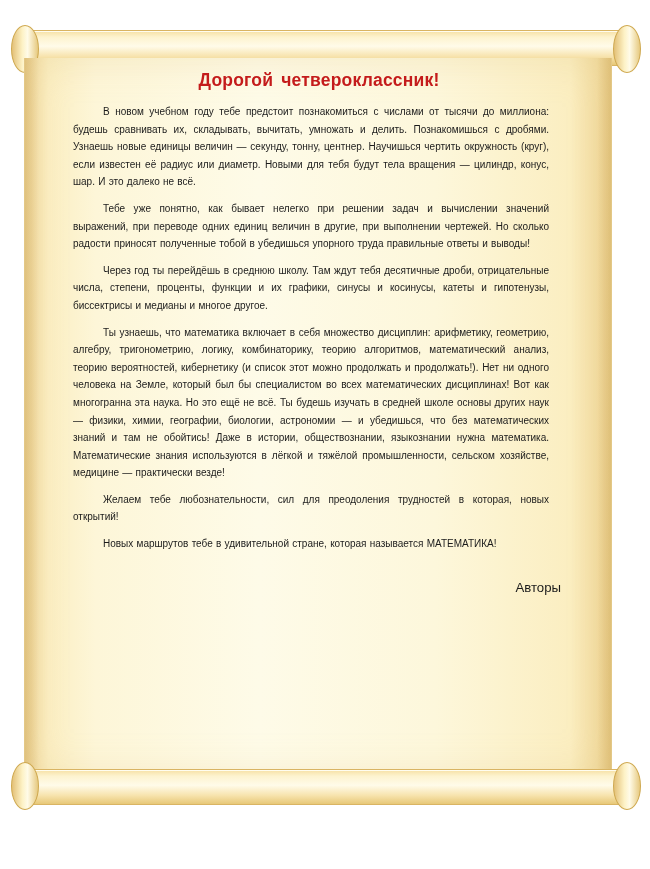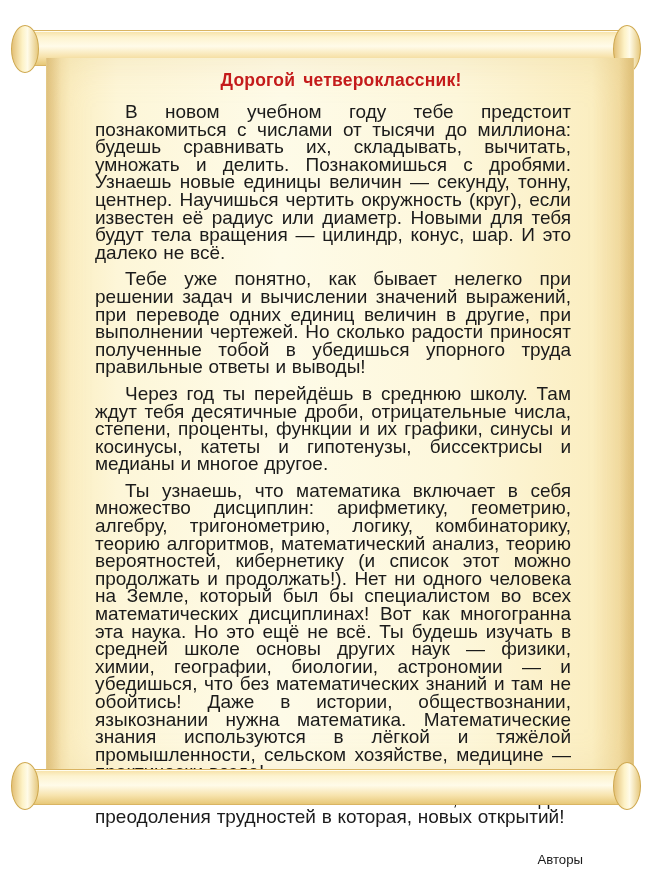--- a/index.html
+++ b/index.html
@@ -57,21 +57,21 @@
     background: linear-gradient(to right, #e3c077 0%, #fdf2c6 40%, #fffbe8 60%, #e6c97f 100%);
     border: 1px solid #cfa950;
   }
   .curl.top .curl-end.left  { left: -12px;  top: -6px; }
   .curl.top .curl-end.right { right: -12px; top: -6px; }
   .curl.bottom .curl-end.left  { left: -12px;  bottom: -6px; }
   .curl.bottom .curl-end.right { right: -12px; bottom: -6px; }
 
   .sheet {
     position: absolute;
-    left: 24px;
+    left: 2px;
     top: 28px;
     width: 586px;
     height: 720px;
     background:
       linear-gradient(to right,
          #f0d79b 0%,
          #fbeec2 4%,
          #fdf6d8 12%,
          #fefbe8 40%,
          #fdf7db 70%,
@@ -113,21 +113,21 @@
     font-size: 17.5px;
     font-weight: bold;
     color: #c41b1b;
     margin: 0 0 12px 0;
     letter-spacing: 0.2px;
     word-spacing: 3px;
   }
 
   .para {
     margin: 0 16px 9px 0;
-    font-size: 19px;
+    font-size: 10px;
     line-height: 17.6px;
     text-align: justify;
     text-indent: 30px;
     word-spacing: 0.5px;
     hyphens: manual;
   }
   .para:last-of-type { margin-bottom: 0; }
 
   .signature {
     margin-top: 27px;
@@ -151,20 +151,21 @@
     <div class="sheet">
       <div class="content">
 
         <h1 class="doc-title">Дорогой  четвероклассник!</h1>
 
         <p class="para">В новом учебном году тебе предстоит познакомиться с числами от тысячи до миллиона: будешь сравнивать их, складывать, вычитать, умножать и делить. Познакомишься с дробями. Узнаешь новые единицы величин — секунду, тонну, центнер. Научишься чертить окружность (круг), если известен её радиус или диаметр. Новыми для тебя будут тела вращения — цилиндр, конус, шар. И это далеко не всё.</p>
         <p class="para">Тебе уже понятно, как бывает нелегко при решении задач и вычислении значений выражений, при переводе одних единиц величин в другие, при выполнении чертежей. Но сколько радости приносят полученные тобой в убедишься упорного труда правильные ответы и выводы!</p>
         <p class="para">Через год ты перейдёшь в среднюю школу. Там ждут тебя десятичные дроби, отрицательные числа, степени, проценты, функции и их графики, синусы и косинусы, катеты и гипотенузы, биссектрисы и медианы и многое другое.</p>
         <p class="para">Ты узнаешь, что математика включает в себя множество дисциплин: арифметику, геометрию, алгебру, тригонометрию, логику, комбинаторику, теорию алгоритмов, математический анализ, теорию вероятностей, кибернетику (и список этот можно продолжать и продолжать!). Нет ни одного человека на Земле, который был бы специалистом во всех математических дисциплинах! Вот как многогранна эта наука. Но это ещё не всё. Ты будешь изучать в средней школе основы других наук — физики, химии, географии, биологии, астрономии — и убедишься, что без математических знаний и там не обойтись! Даже в истории, обществознании, языкознании нужна математика. Математические знания используются в лёгкой и тяжёлой промышленности, сельском хозяйстве, медицине — практически везде!</p>
         <p class="para">Желаем тебе любознательности, сил для преодоления трудностей в которая, новых открытий!</p>
+        <p class="para">Новых маршрутов тебе в удивительной стране, которая называется МАТЕМАТИКА!</p>
 
         <div class="signature">Авторы</div>
       </div>
     </div>
 
     <div class="curl bottom">
       <div class="curl-end left"></div>
       <div class="curl-end right"></div>
     </div>
 

